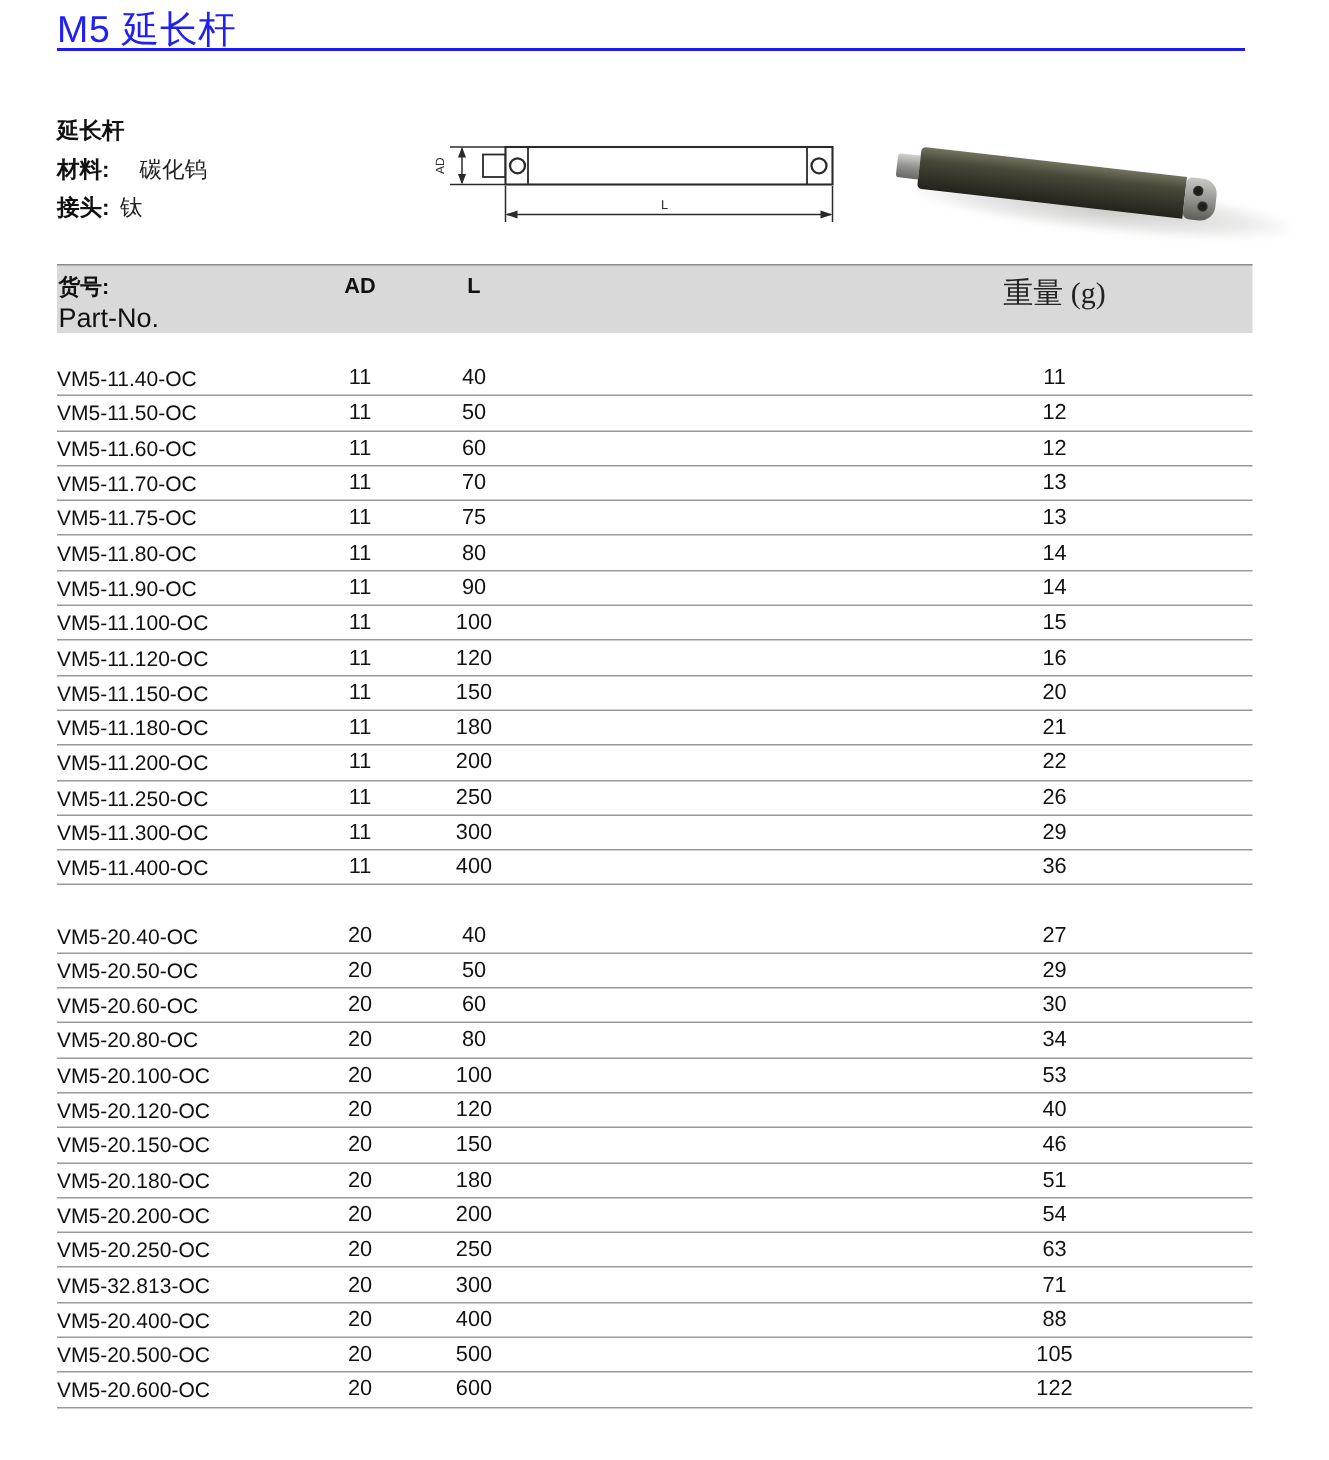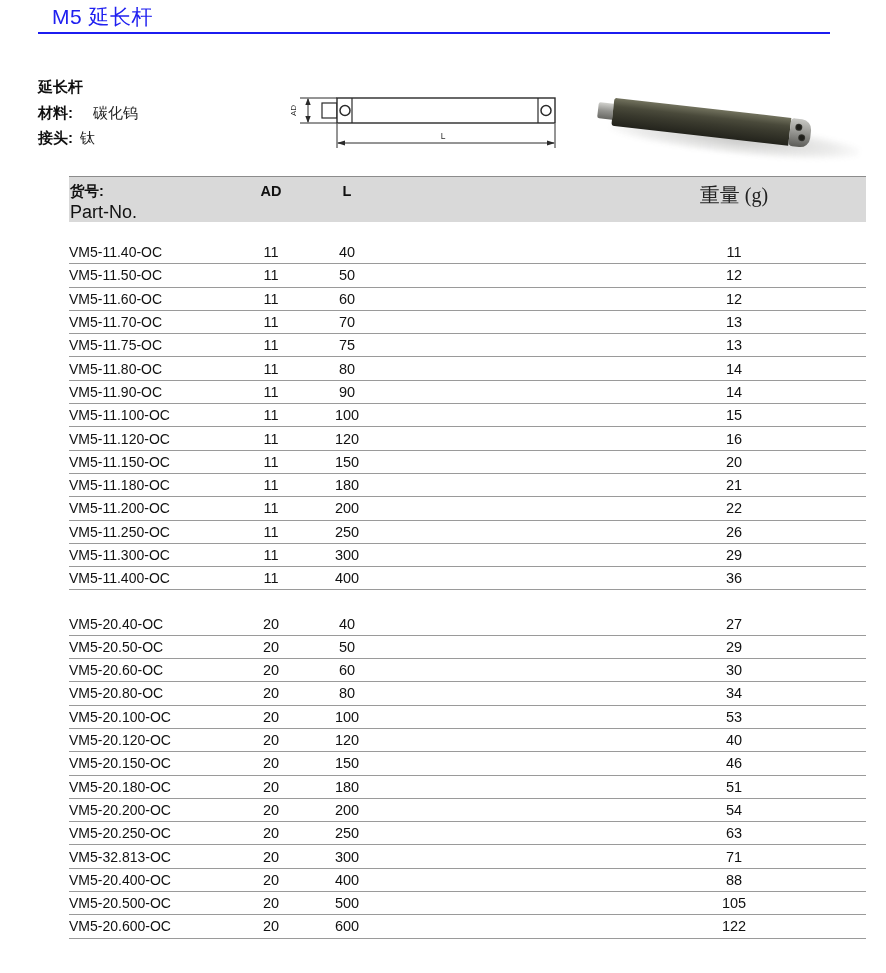--- a/index.html
+++ b/index.html
@@ -1,21 +1,21 @@
 <!DOCTYPE html>
 <html><head>
 <meta charset="utf-8">
 <style>
   * { margin:0; padding:0; box-sizing:border-box; }
   html,body { background:#ffffff; }
   body { font-family:"Liberation Sans", sans-serif; color:#111; }
   .page { position:relative; width:886px; height:973px; background:#fff; overflow:hidden; }
 
   
-  .title { position:absolute; left:52px; top:3px; font-size:21px; font-weight:400; color:#2020f0; letter-spacing:0.5px; }
+  .title { position:absolute; left:38px; top:3px; font-size:25px; font-weight:400; color:#2020f0; letter-spacing:0.5px; }
   .title-rule { position:absolute; left:38px; top:32px; width:792px; height:2px; background:#1c1cf0; }
 
   
   .info { position:absolute; left:38px; top:78px; font-size:15px; }
   .info .line { position:absolute; left:0; white-space:nowrap; }
   .info .l1 { top:0; font-weight:bold; }
   .info .l2 { top:26px; }
   .info .l3 { top:51px; }
   .info .lbl { font-weight:bold; }
   .info .val { font-family:"Liberation Serif", serif; color:#222;text-align:right; }
@@ -38,21 +38,21 @@
     background:linear-gradient(#73735f 0%, #4a4a3b 30%, #3a3a2e 55%, #23231c 100%);
     border-radius:3px 0 0 3px; }
   .photo .cap-right { position:relative; width:21px;
     background:linear-gradient(#c8c8c4 0%, #9a9a96 45%, #5c5c58 100%);
     border-radius:4px 10px 10px 4px; }
   .photo .hole { position:absolute; border-radius:50%; background:radial-gradient(#1e1e1a 40%, #55554f); }
   .photo .hole.h1 { left:5px; top:5px; width:7px; height:7px; }
   .photo .hole.h2 { left:9px; top:15px; width:7px; height:7px; }
 
   
-  .table { position:absolute; left:38px; top:176px; width:797px; font-size:14.5px;margin-left:31px; }
+  .table { position:absolute; left:38px; top:176px; width:797px; font-size:14.5px; }
   .thead { position:relative; height:46px; background:#d9d9d9; border-top:1px solid #8c8c8c; }
   .thead span { position:absolute; white-space:nowrap; }
   .h-part-zh { left:1px; top:5px; font-weight:bold; }
   .h-part-en { left:1px; top:25px; font-weight:normal; font-size:18px; }
   .h-ad { left:182px; width:40px; top:6px; text-align:center; font-weight:bold; }
   .h-l  { left:256px; width:44px; top:6px; text-align:center; font-weight:bold; }
   .h-wt { left:590px; width:150px; top:5px; text-align:center; font-family:"Liberation Serif", serif; font-size:20px; color:#222; }
 
   .tbody { position:relative; }
   .tbody .lead-gap { height:19px; }

